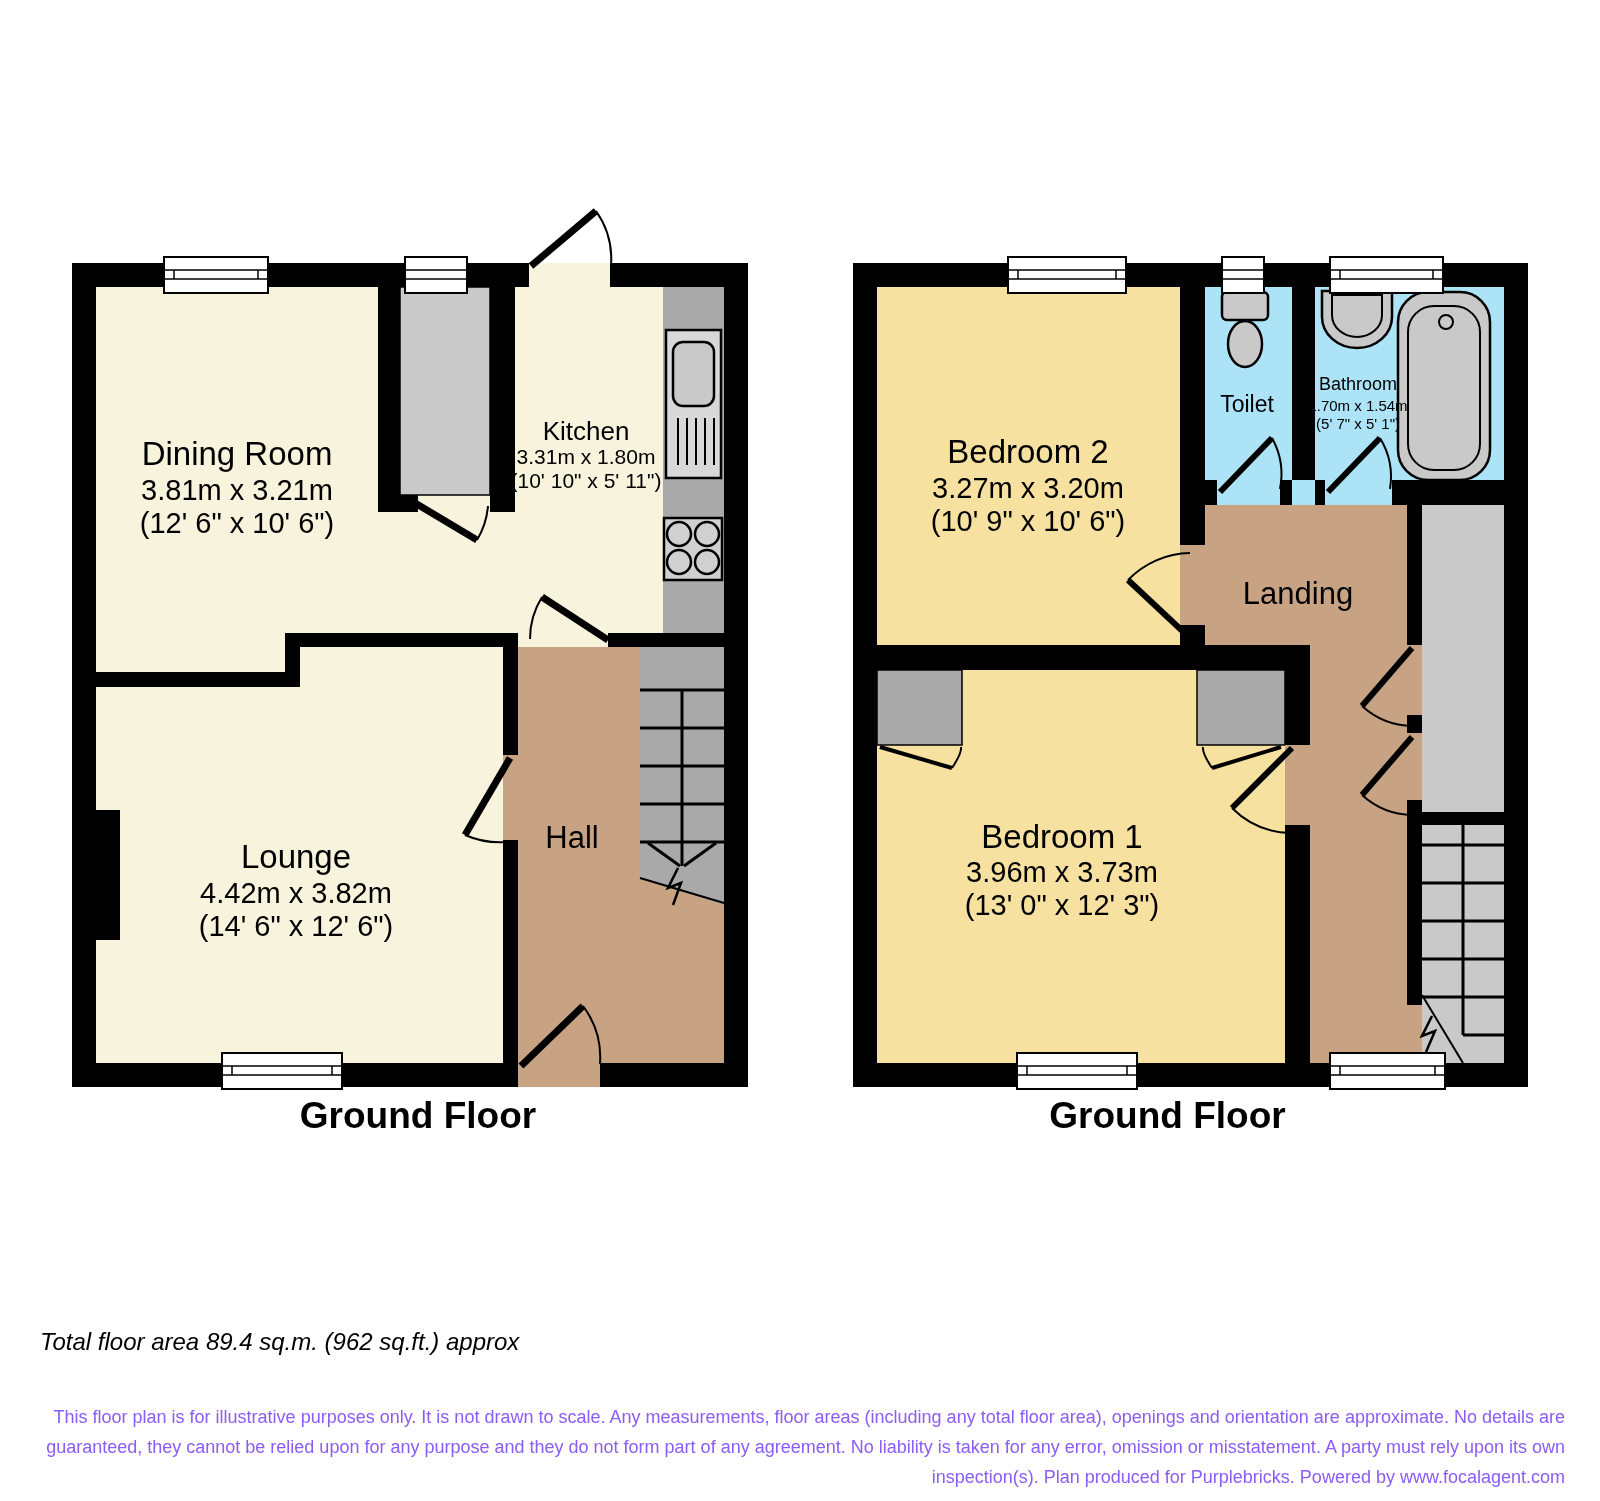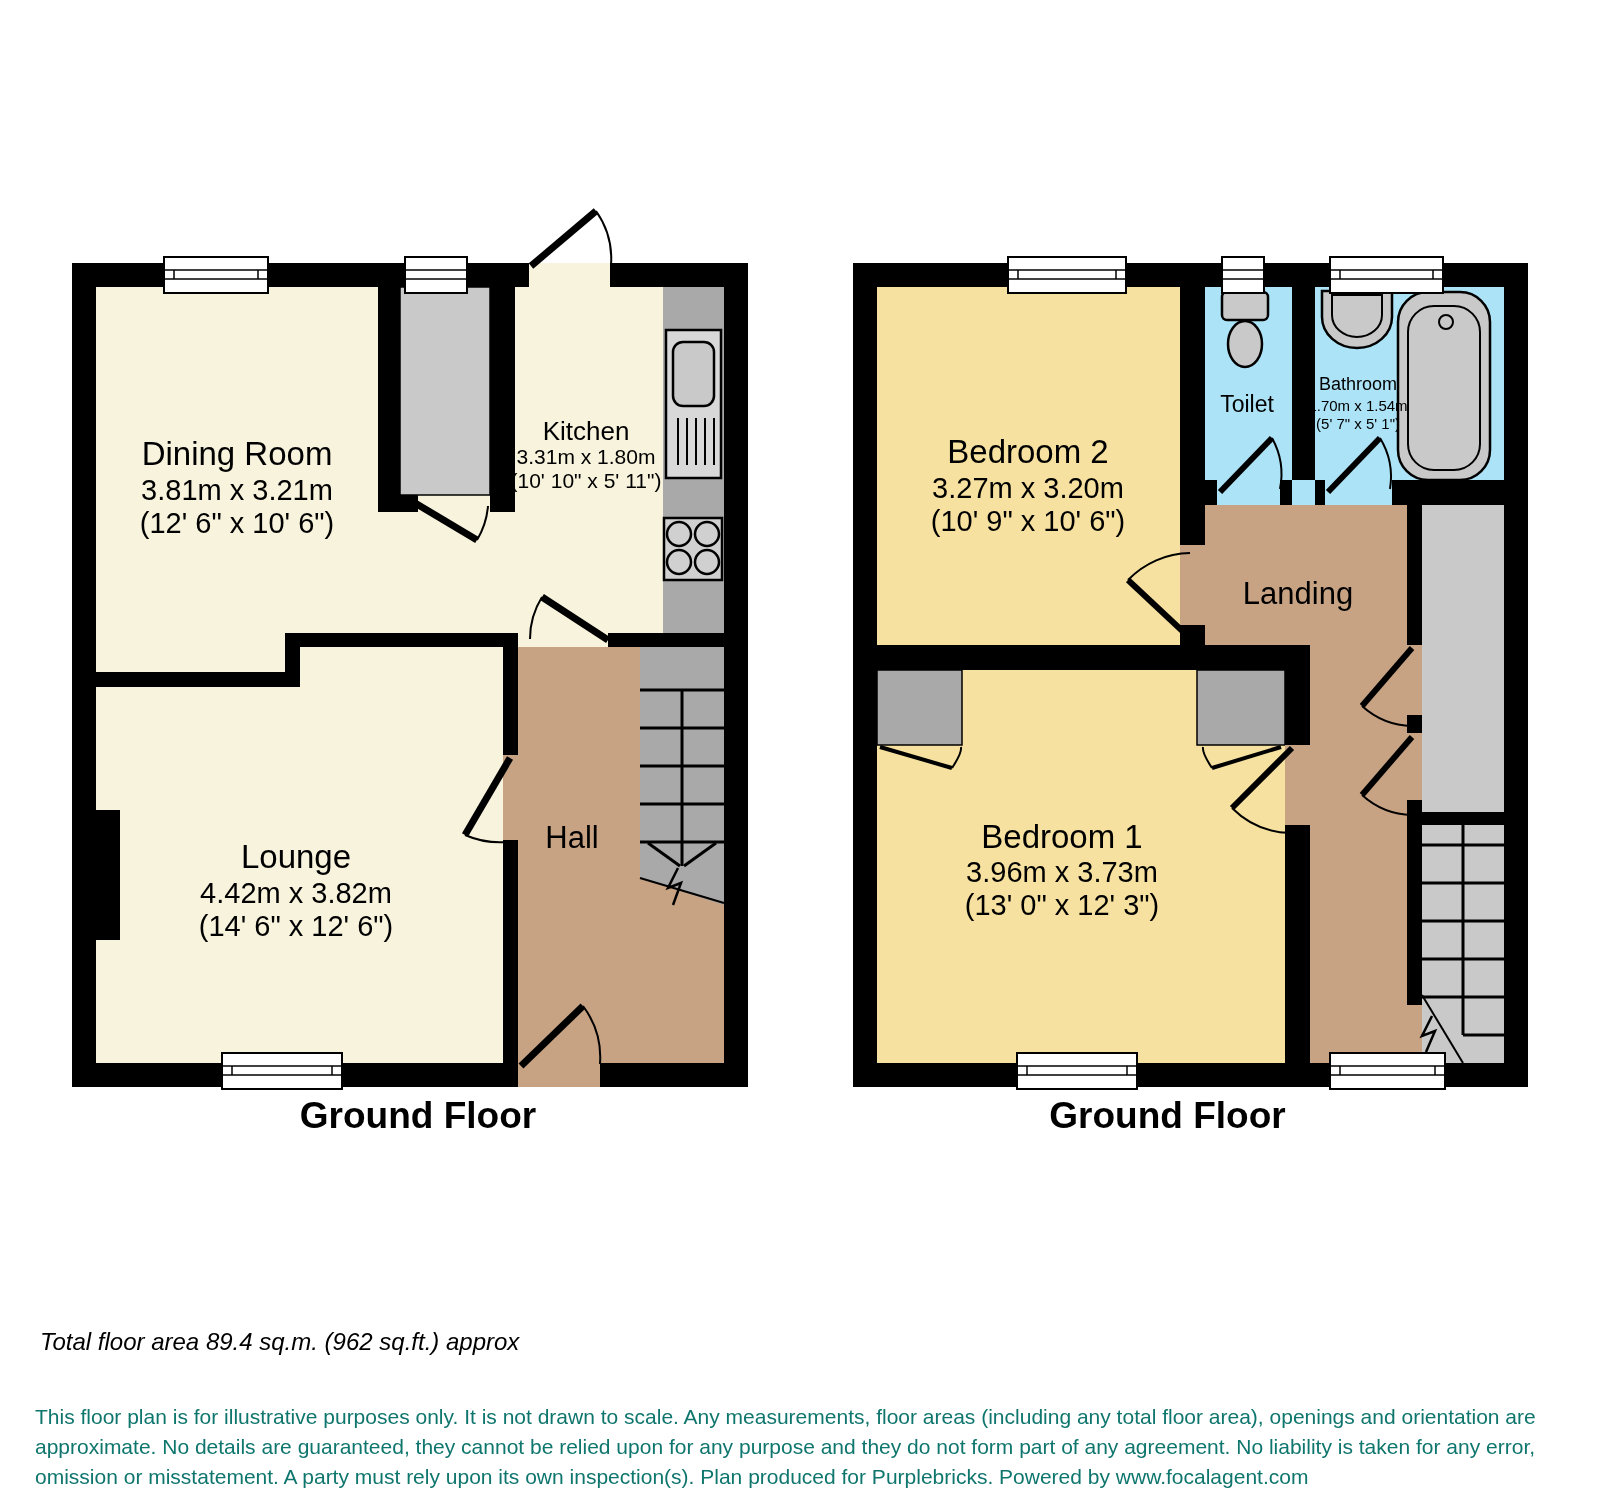--- a/index.html
+++ b/index.html
@@ -12,22 +12,22 @@
   .kitchen-title{font-size:26px;}
   .kitchen-dim{font-size:21px;}
   .toilet-title{font-size:23px;}
   .bath-title{font-size:18px;}
   .bath-dim{font-size:15px;}
   .hall-title{font-size:31px;}
   .floor-title{position:absolute;font-size:37px;font-weight:bold;color:#000;text-align:center;}
   #ground-title{left:80px;top:1095px;width:676px;}
   #first-title{left:830px;top:1095px;width:675px;}
   #total-area{position:absolute;left:40px;top:1328px;font-size:24px;color:#000;font-style:italic;}
-  #disclaimer{position:absolute;left:35px;top:1402px;width:1530px;font-size:21px;line-height:30px;
-              text-align:left;color:#0f766e;}
+  #disclaimer{position:absolute;left:35px;top:1402px;width:1530px;font-size:18px;line-height:30px;
+              text-align:right;color:#8b5cf6;}
 </style>
 </head>
 <body>
 
 <div id="stage">
 
 <svg id="plan-svg" width="1600" height="1501" viewBox="0 0 1600 1501">
 
   <g>
 

